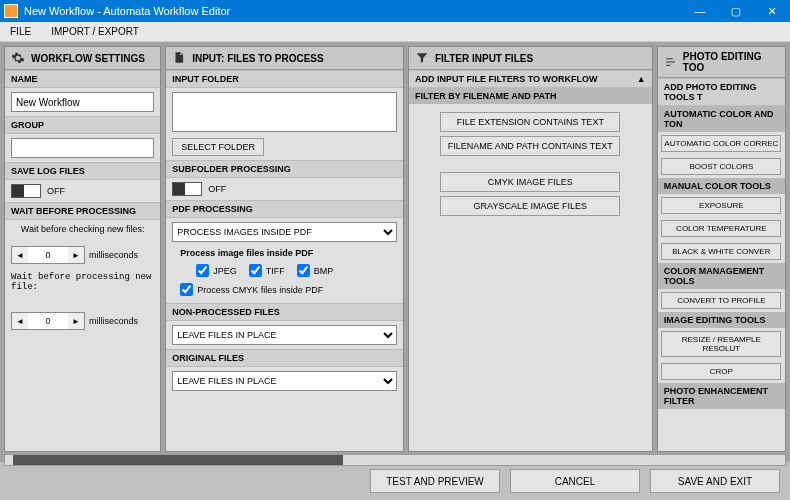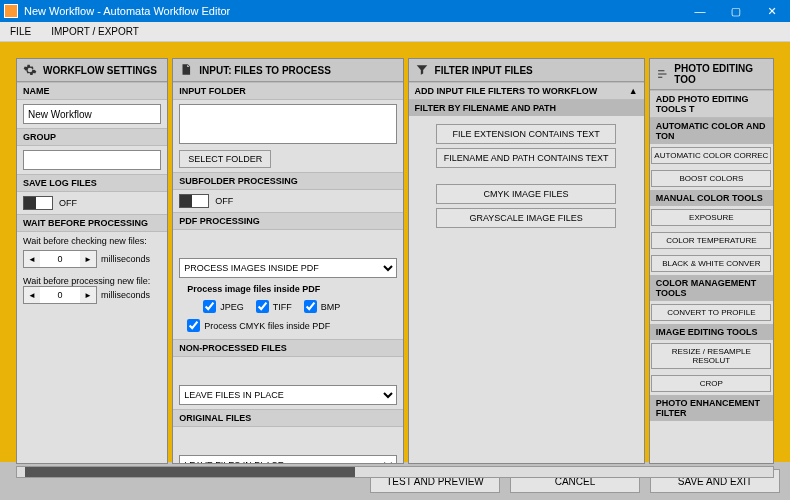--- a/index.html
+++ b/index.html
@@ -3,41 +3,41 @@
 <meta charset="utf-8">
 <style>
 * { box-sizing: border-box; margin: 0; padding: 0; font-family: "Segoe UI", Arial, sans-serif; }
 body { background: #fff; width: 790px; height: 500px; overflow: hidden; }
 .titlebar { background: #0078d7; color: #fff; height: 22px; display: flex; align-items: center; padding-left: 4px; font-size: 11px; }
 .titlebar .icon { width: 14px; height: 14px; background: #ff9933; border: 1px solid #fff; margin-right: 6px; }
 .titlebar .spacer { flex: 1; }
 .titlebar .winbtn { width: 36px; height: 22px; display: flex; align-items: center; justify-content: center; font-size: 11px; }
 .menubar { background: #e8e8e8; height: 20px; display: flex; align-items: center; font-size: 10px; border-bottom: 1px solid #ccc; }
 .menubar span { padding: 0 10px; }
-.workspace { background: #eab308; height: 420px; padding: 16px; }
+.workspace { background: #a3a3a3; height: 420px; padding: 4px; }
 .cols { display: flex; gap: 4px; height: 406px; }
 .col { background: #e0e0e0; border: 1px solid #888; display: flex; flex-direction: column; overflow: hidden; }
 .col1 { width: 158px; }
 .col2 { width: 240px; }
 .col3 { width: 246px; }
 .col4 { width: 130px; }
 .colhead { background: #c8c8c8; padding: 4px 6px; font-size: 10px; font-weight: bold; display: flex; align-items: center; gap: 6px; border-bottom: 1px solid #999; }
 .colhead svg { width: 14px; height: 14px; }
 .subhead { background: #d0d0d0; padding: 3px 6px; font-size: 9px; font-weight: 600; border-top: 1px solid #bbb; border-bottom: 1px solid #bbb; }
 .subhead2 { background: #b8b8b8; padding: 3px 6px; font-size: 9px; font-weight: 600; }
 .section { padding: 4px 6px; font-size: 9px; }
 input[type=text] { width: 100%; height: 20px; border: 1px solid #888; padding: 0 4px; font-size: 10px; }
 textarea { width: 100%; height: 40px; border: 1px solid #888; resize: none; background: #fff; }
 .btn { background: #e4e4e4; border: 1px solid #999; padding: 3px 8px; font-size: 9px; cursor: pointer; display: inline-block; }
 .btn-wide { display: block; margin: 4px auto; width: 180px; text-align: center; padding: 4px; }
 .btn-col4 { display: block; margin: 3px auto; width: 120px; text-align: center; padding: 3px 2px; font-size: 8px; }
 .toggle { display: flex; align-items: center; gap: 6px; font-size: 9px; font-weight: normal; }
 .toggle-track { width: 30px; height: 14px; border: 1px solid #555; background: #fff; position: relative; }
 .toggle-thumb { width: 12px; height: 12px; background: #333; position: absolute; left: 0; top: 0; }
-select { width: 100%; height: 20px; border: 1px solid #888; font-size: 9px; background: #fff; margin-top: 24px; }
+select { width: 100%; height: 20px; border: 1px solid #888; font-size: 9px; background: #fff; }
 .spinner-row { display: flex; align-items: center; gap: 4px; }
 .spinner { display: flex; align-items: center; border: 1px solid #888; background: #fff; height: 18px; }
 .spinner button { width: 16px; height: 16px; border: none; background: #eee; font-size: 8px; }
 .spinner input { width: 40px; border: none; text-align: center; font-size: 9px; }
 .chkrow { display: flex; align-items: center; gap: 4px; margin: 3px 0; font-size: 9px; }
 .chkrow input { margin: 0; }
 .hscroll { height: 12px; background: #ddd; border: 1px solid #999; margin-top: 2px; position: relative; }
 .hscroll-thumb { position: absolute; left: 8px; width: 330px; height: 10px; background: #555; }
 .footer { background: #c0c0c0; height: 38px; display: flex; align-items: center; justify-content: flex-end; gap: 10px; padding: 0 10px; }
 .footer .btn { width: 130px; height: 24px; text-align: center; line-height: 18px; font-size: 10px; }
@@ -76,30 +76,30 @@
   <div class="section"><input type="text" value="" style=""></div>
   <div class="subhead">SAVE LOG FILES</div>
   <div class="section toggle">
     <div class="toggle-track">
             <div class="toggle-thumb"></div>
           </div>
     <span>OFF</span>
   </div>
   <div class="subhead">WAIT BEFORE PROCESSING</div>
   <div class="section">
-    <div style="margin-bottom:4px;">Wait before checking new files:</div>
+    <div style="margin-bottom:12px;text-align:center;">Wait before checking new files:</div>
     <div class="spinner-row">
       <div class="spinner">
         <button>◄</button>
         <input value="0" style="">
         <button>►</button>
       </div>
       <span>milliseconds</span>
     </div>
-    <div style="margin:8px 0 0;">Wait before processing new file:</div>
+    <div style="margin:8px 0 20px;font-family:Liberation Mono, monospace;">Wait before processing new file:</div>
     <div class="spinner-row">
       <div class="spinner">
         <button>◄</button>
         <input value="0" style="">
         <button>►</button>
       </div>
       <span>milliseconds</span>
     </div>
   </div>
 </div>

